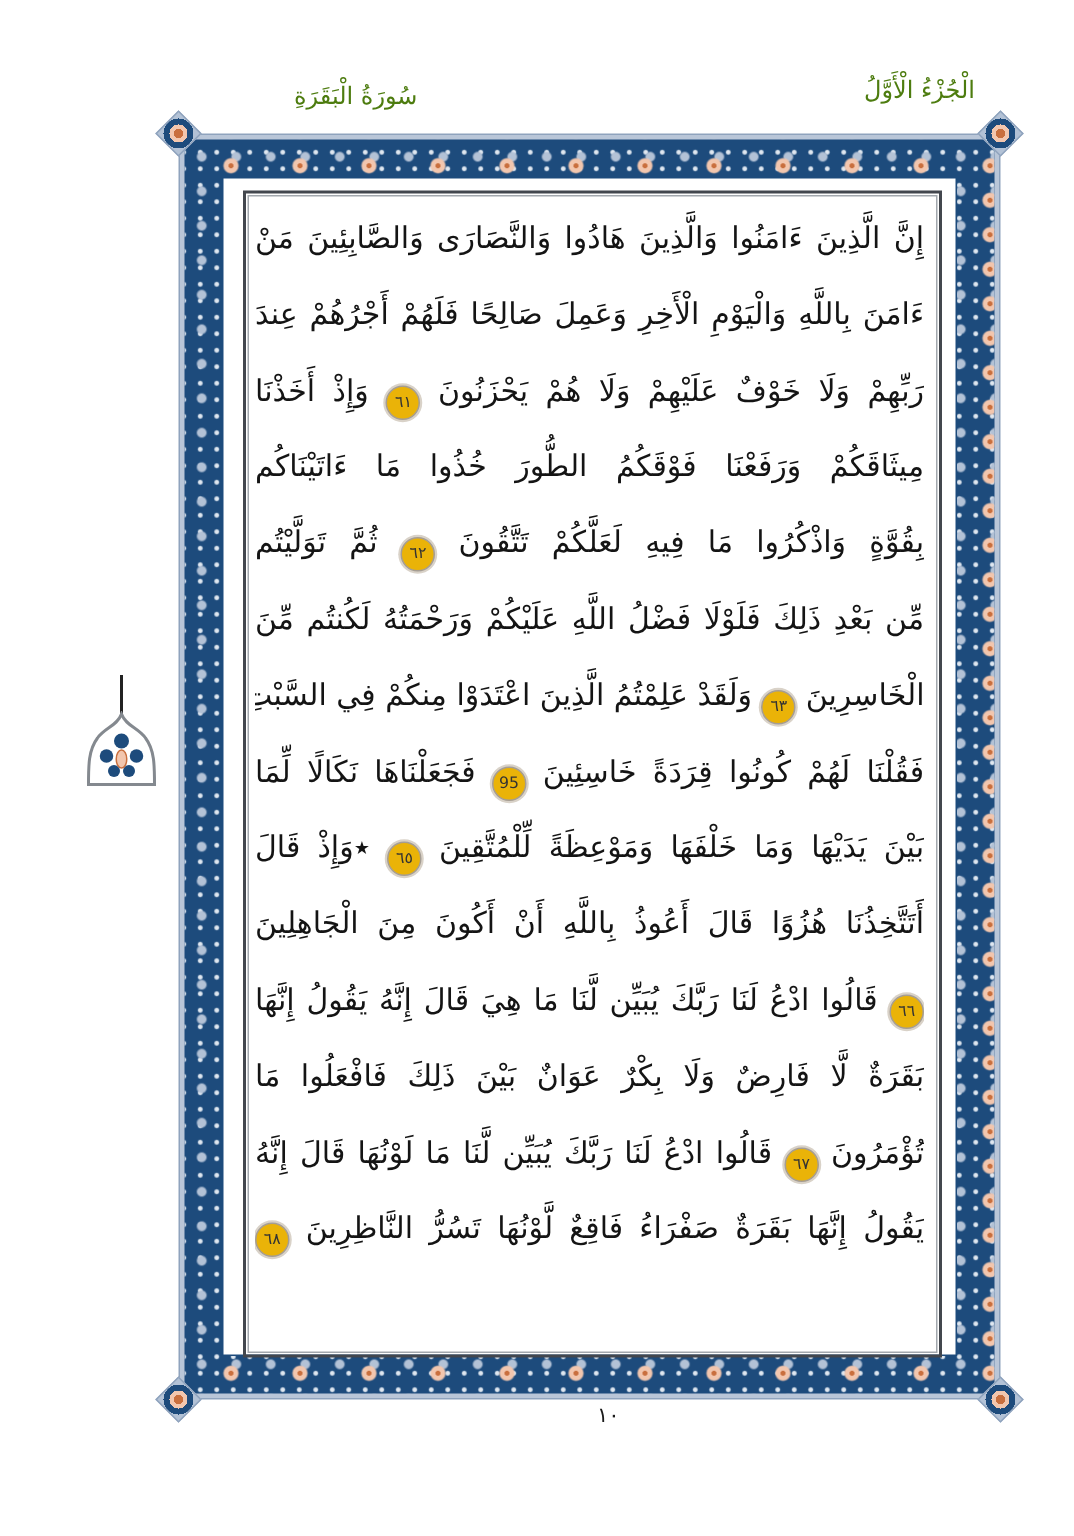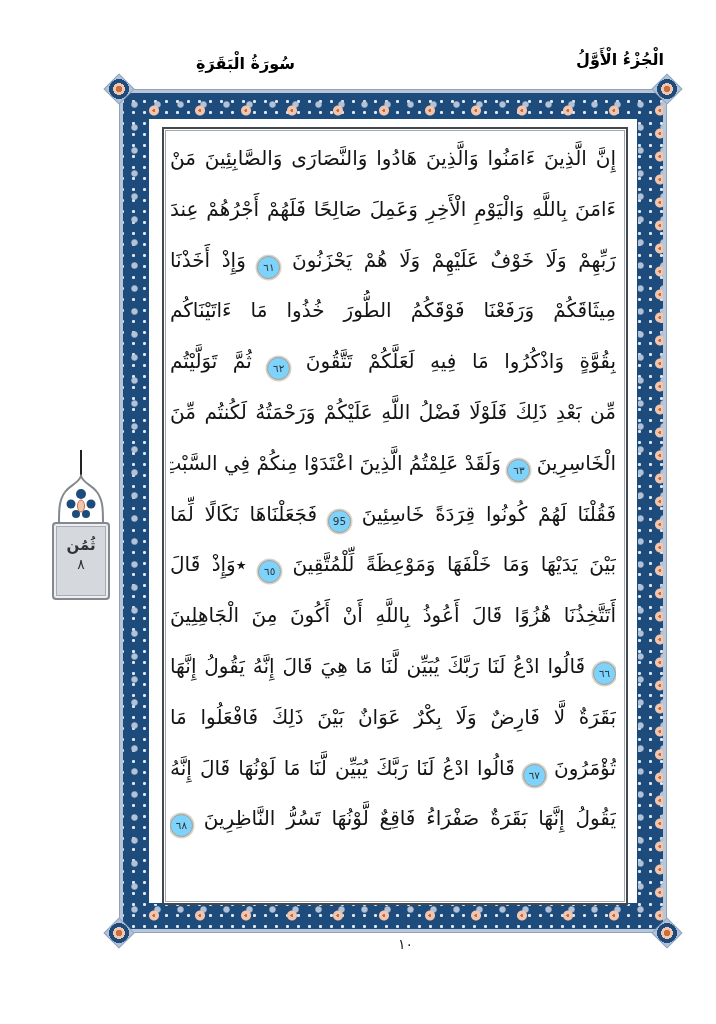--- a/index.html
+++ b/index.html
@@ -1,20 +1,20 @@
 <!DOCTYPE html>
 <html lang="ar"><head>
 <meta charset="utf-8">
 <style>
   html,body{margin:0;padding:0;}
   .page{
     position:relative;width:716px;height:1024px;background:#ffffff;overflow:hidden;
     font-family:"DejaVu Sans",sans-serif;color:#141414;
   }
-  .hdr{position:absolute;font-size:16px;font-weight:700;color:#000000;direction:rtl;white-space:nowrap;}
+  .hdr{position:absolute;font-size:16px;font-weight:400;color:#4d7c0f;direction:rtl;white-space:nowrap;}
   .hdr-left{left:196px;top:54px;}
   .hdr-right{left:576px;top:50px;text-align:right;}
 
   
   .frame{position:absolute;left:120px;top:90px;width:546px;height:842px;}
   .band{
     position:absolute;inset:0;border-radius:3px;
     background-color:#1d4b7c;
     background-image:
       radial-gradient(circle at 50% 50%, #c96f3e 0 1.5px, #f2c6ae 1.5px 4.5px, rgba(255,255,255,0) 5.5px),
@@ -41,21 +41,21 @@
     position:absolute;left:170px;top:133px;width:446px;height:762px;direction:rtl;
   }
   .qline{
     height:50.8px;line-height:50.8px;font-size:20px;white-space:nowrap;
     text-align:justify;text-align-last:justify;text-justify:inter-word;
     overflow:hidden;direction:rtl;
   }
   .qline{display:block;}
   .ayah-marker{
     display:inline-block;width:21px;height:21px;line-height:21px;border-radius:50%;
-    background:#7dd3fc;border:1.5px solid #a59d93;box-shadow:0 0 0 1.5px #d9d2c8;
+    background:#eab308;border:1.5px solid #a59d93;box-shadow:0 0 0 1.5px #d9d2c8;
     font-size:10.5px;text-align:center;vertical-align:-4px;color:#333;letter-spacing:0;
     text-align-last:center;
   }
 
   
   .medallion{position:absolute;left:46px;top:450px;width:70px;height:150px;}
   .stem{position:absolute;left:34px;top:0;width:2px;height:26px;background:#222;}
   .crown{position:absolute;left:6px;top:24px;}
   .med-body{
     position:absolute;left:6px;top:72px;width:54px;height:74px;background:#d5d9de;
@@ -107,21 +107,17 @@
     <div class="stem"></div>
     <svg class="crown" width="58" height="50" viewBox="0 0 58 50">
       <path d="M29 2 C26 10 18 11 13 18 C7 26 7 36 7 49 L51 49 C51 36 51 26 45 18 C40 11 32 10 29 2 Z" fill="#ffffff" stroke="#84898f" stroke-width="2"></path>
       <circle cx="29" cy="20" r="5" fill="#1d4b7c"></circle>
       <circle cx="19" cy="30" r="4.5" fill="#1d4b7c"></circle>
       <circle cx="39" cy="30" r="4.5" fill="#1d4b7c"></circle>
       <circle cx="24" cy="40" r="4" fill="#1d4b7c"></circle>
       <circle cx="34" cy="40" r="4" fill="#1d4b7c"></circle>
       <ellipse cx="29" cy="32" rx="3.5" ry="6" fill="#f2c6ae" stroke="#c96f3e" stroke-width="1"></ellipse>
     </svg>
-    <div class="med-body">
-      <div class="med-label">ثُمُن</div>
-      <div class="med-num">٨</div>
-    </div>
   </div>
 
   <div class="page-number">١٠</div>
 
 </div>
 
 </body></html>

